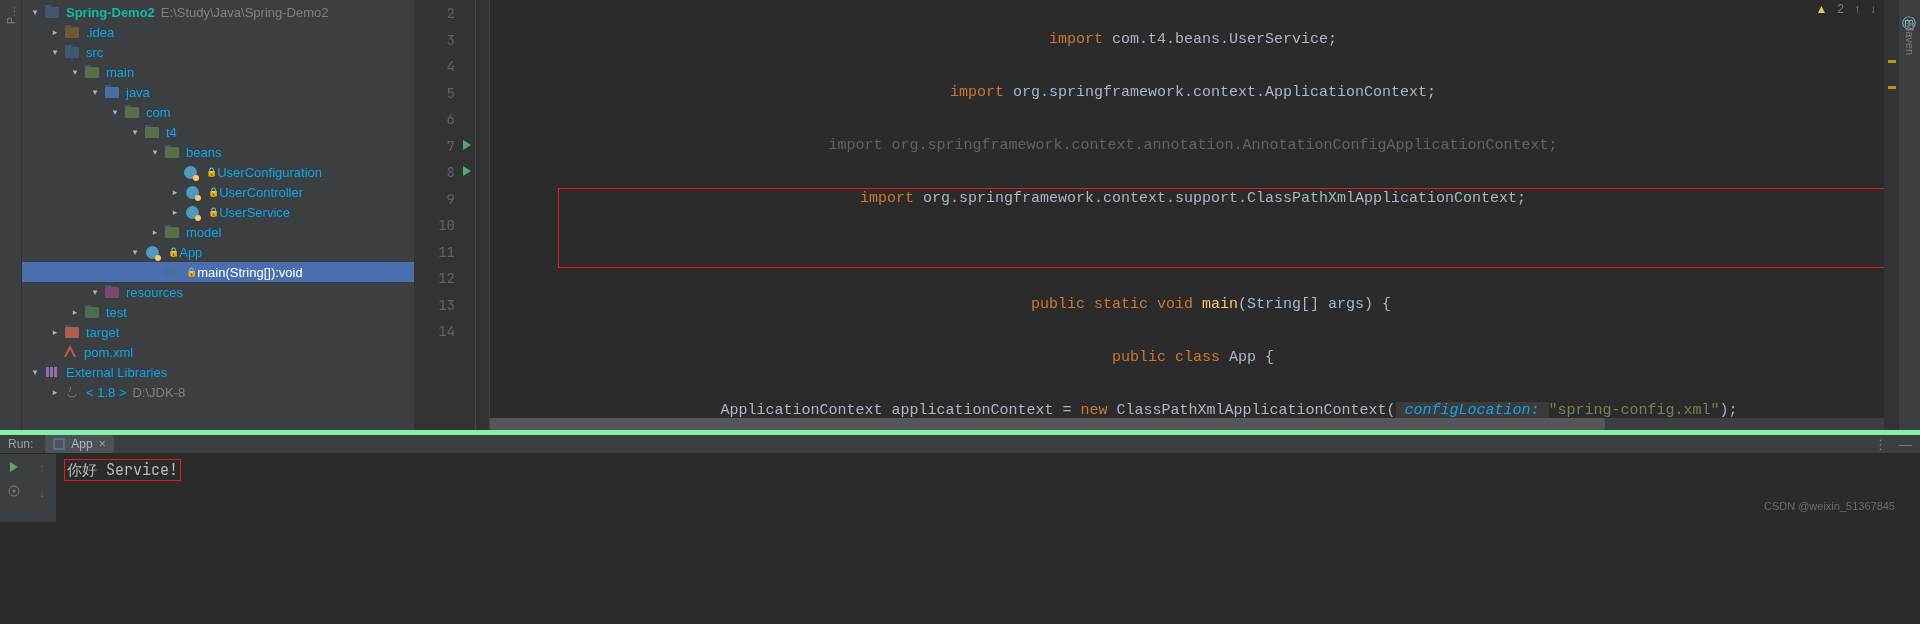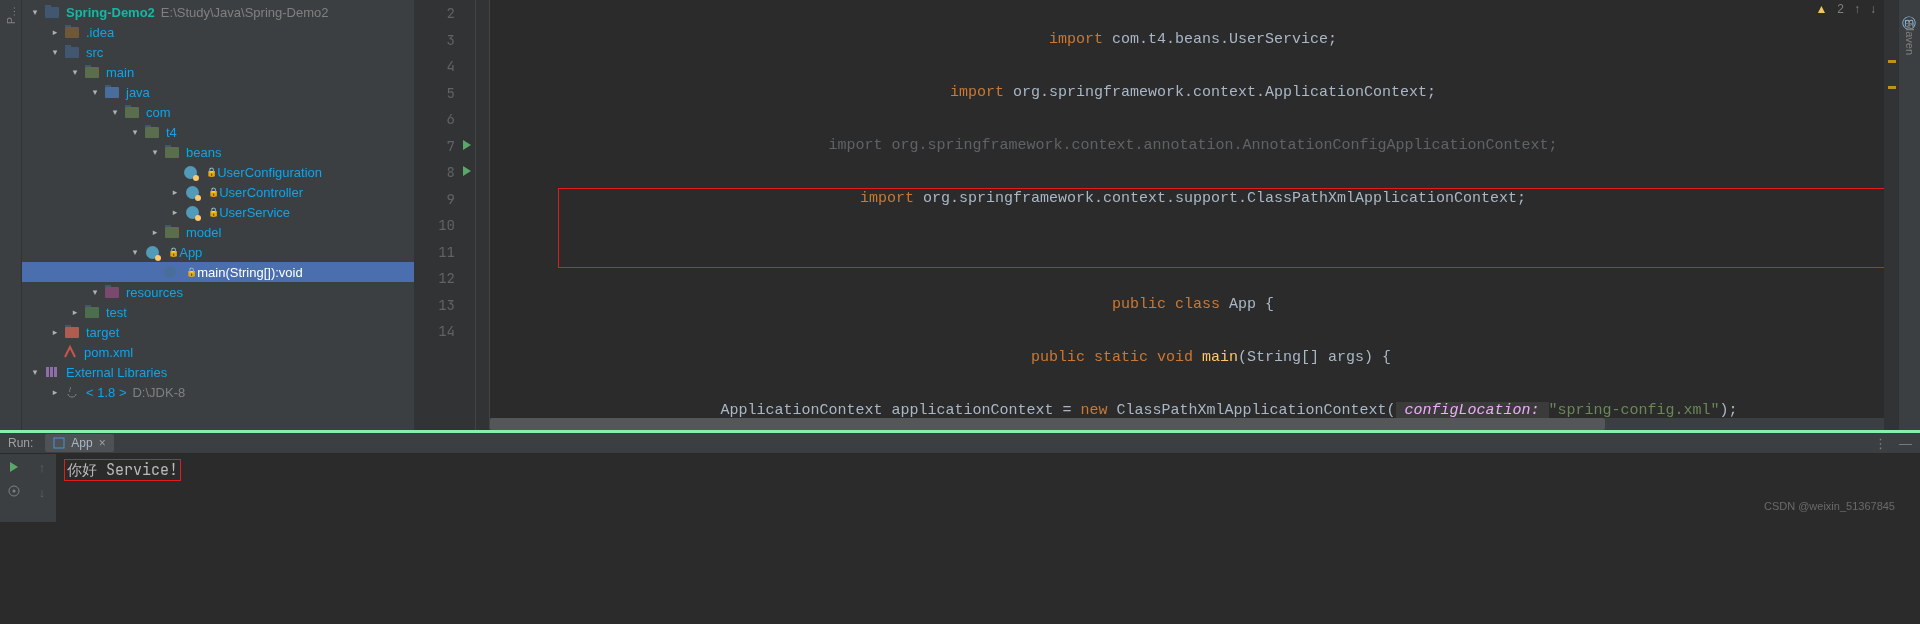--- a/index.html
+++ b/index.html
@@ -26,38 +26,38 @@
 .lock{color:#ffc66d;font-size:9px;margin-left:2px;}
 
 .editor-wrap { flex:1; display:flex; background:#2b2b2b; position:relative;}
 .gutter { width:62px; background:#313335; border-right:1px solid #444; padding-top:0px; text-align:right; }
 .gutter-line { height:26.5px; line-height:26.5px; color:#606366; font-family:"JetBrains Mono",Consolas,monospace; font-size:14px; padding-right:20px; position:relative;}
 .run-tri { position:absolute; right:2px; top:6px; }
 .run-tri svg { width:12px; height:12px; }
 .fold-col { width:14px; background:#313335; border-right:1px solid #444;}
 
 .code { flex:1; font-family:Liberation Mono, monospace; font-size:15px; line-height:26.5px; padding-left:12px; white-space:pre; position:relative; overflow:auto;text-align:center;}
-.kw{color:#cc7832;} .str{color:#6a8759;} .mth{color:#ffc66d;} .par{color:#f0abfc;font-style:italic;}
+.kw{color:#cc7832;} .str{color:#6a8759;} .mth{color:#ffc66d;} .par{color:#0ea5e9;font-style:italic;}
 .code .grey{color:#606366;}
 .ident{color:#a9b7c6;}
 .redbox{position:absolute;border:1px solid #e21b1b;pointer-events:none;}
 @keyframes blink{50%{opacity:0;}}
 
 .stripe { width:14px; background:#313335; position:relative;}
 .editor-top-right{position:absolute;top:2px;right:22px;display:flex;align-items:center;gap:10px;color:#808080;font-size:12px;}
 .warn-icon{color:#f2c55c;}
 
 .scroll-h{position:absolute;bottom:0;left:76px;right:14px;height:12px;background:#3c3f41;}
 .scroll-h .thumb{position:absolute;left:0;top:0;height:100%;width:80%;background:#545658;border-radius:2px;}
 
 .right-rail{width:22px;background:#3c3f41;border-left:1px solid #323232;display:flex;flex-direction:column;align-items:center;padding-top:4px;}
 .right-rail span{writing-mode:vertical-lr;font-size:11px;color:#808080;}
 .right-rail .mvn{color:#8fbbdb;font-size:14px;margin-bottom:4px;}
 
-.run-header{height:24px;background:#3c3f41;border-top:3px solid #86efac;border-bottom:1px solid #2a2a2a;display:flex;align-items:center;padding-left:8px;}
+.run-header{height:24px;background:#3c3f41;border-top:5px solid #86efac;border-bottom:1px solid #2a2a2a;display:flex;align-items:center;padding-left:8px;}
 .run-header .lbl{color:#a0a0a0;font-size:12px;margin-right:12px;}
 .run-tab{display:flex;align-items:center;gap:6px;background:#4e5254;padding:2px 8px;border-radius:2px;font-size:12px;}
 .run-tab .close{color:#a0a0a0;}
 .run-header .right{margin-left:auto;margin-right:8px;display:flex;gap:12px;color:#808080;}
 
 .console-area{height:68px;display:flex;background:#2b2b2b;}
 .console-left{width:28px;background:#3c3f41;display:flex;flex-direction:column;align-items:center;padding-top:6px;gap:10px;}
 .console-left svg{width:14px;height:14px;}
 .console-mid{width:28px;background:#3c3f41;display:flex;flex-direction:column;align-items:center;padding-top:6px;gap:10px;}
 .console-body{flex:1;background:#2b2b2b;padding:4px 8px;font-family:"JetBrains Mono",Consolas,monospace;font-size:15px;line-height:24px;color:#bbbbbb;position:relative;}
@@ -258,22 +258,22 @@
       <div class="gutter-line">13</div>
       <div class="gutter-line">14</div>
     </div>
     <div class="fold-col"></div>
     <div class="code">
 <div><span class="kw">import</span> <span class="ident">com.t4.beans.UserService;</span></div>
 <div><span class="kw">import</span> <span class="ident">org.springframework.context.ApplicationContext;</span></div>
 <div><span class="grey">import</span> <span class="grey">org.springframework.context.annotation.AnnotationConfigApplicationContext;</span></div>
 <div><span class="kw">import</span> <span class="ident">org.springframework.context.support.ClassPathXmlApplicationContext;</span></div>
 <div>&nbsp;</div>
+<div>    <span class="kw">public static void </span><span class="mth">main</span><span>(String[] args) {</span></div>
 <div><span class="kw">public class </span><span class="ident">App</span><span> {</span></div>
-<div>    <span class="kw">public static void </span><span class="mth">main</span><span>(String[] args) {</span></div>
 <div>        <span>ApplicationContext applicationContext = </span><span class="kw">new </span><span>ClassPathXmlApplicationContext(</span><span class="par" style="background:#3b3b3b"> configLocation: </span><span class="str">"spring-config.xml"</span><span>);</span></div>
 
 
 
 
 
       
       <div class="redbox" style="top:188px;left:68px;width:1340px;height:80px;"></div>
     </div>
     <div class="editor-top-right">

